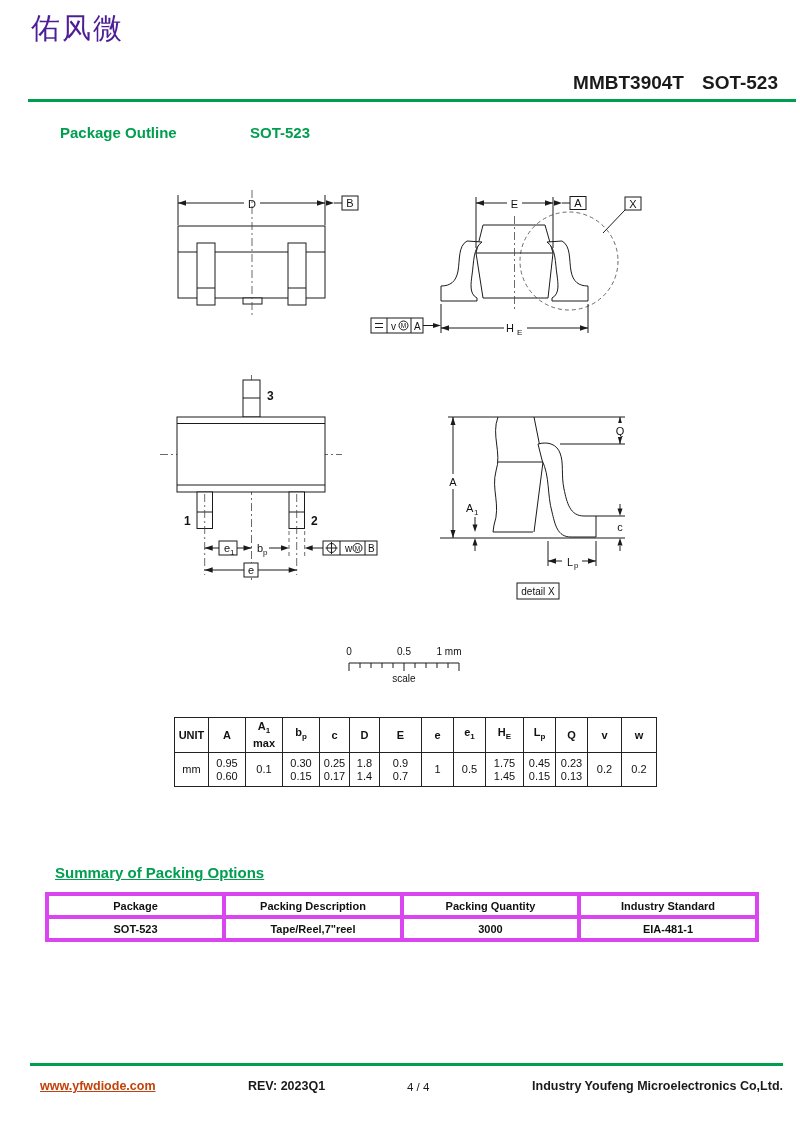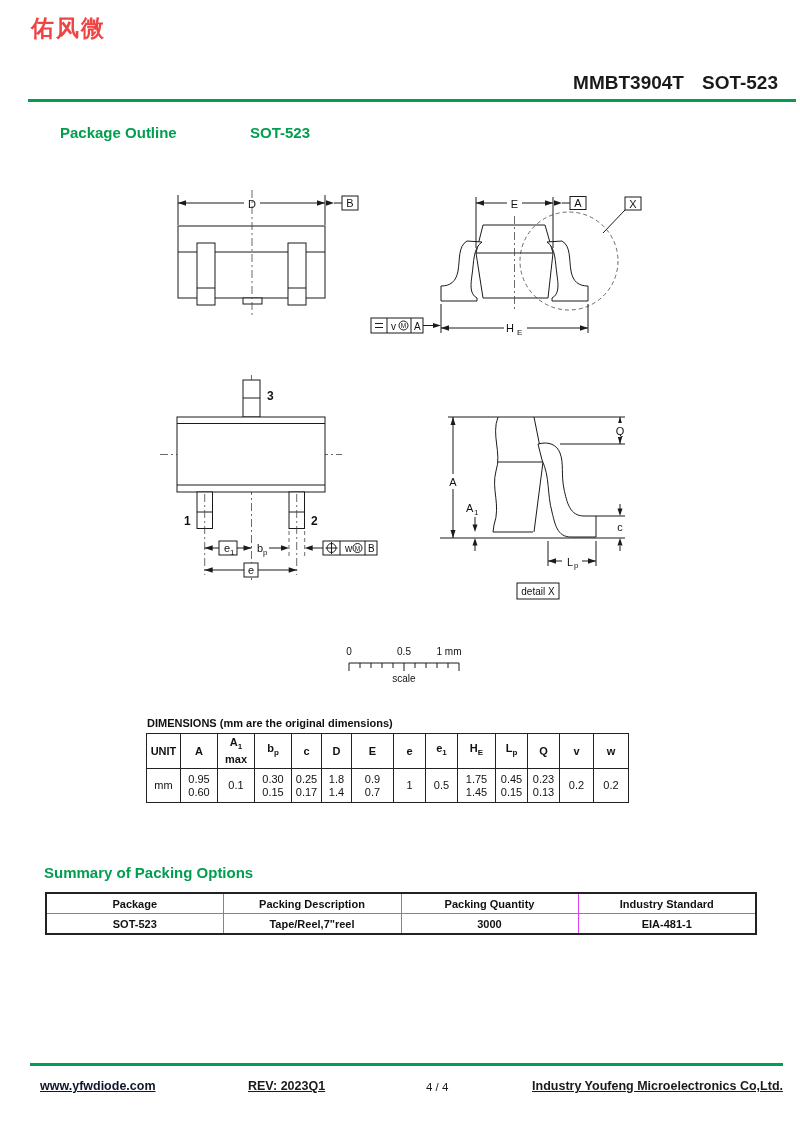--- a/index.html
+++ b/index.html
@@ -7,49 +7,49 @@
     width:800px;height:1130px;position:relative;background:#fff;
     font-family:"Liberation Sans","DejaVu Sans",sans-serif;color:#111;
     overflow:hidden;
   }
   .abs{position:absolute;}
   
   .logo-latin{font-size:44px;font-weight:bold;letter-spacing:-1px;line-height:40px;font-family:"DejaVu Sans",sans-serif;}
   .logo-green{color:#009e4f;}
   .logo-orange{color:#f28a21;}
   .logo-reg{font-size:13px;color:#009e4f;position:relative;top:-22px;left:1px;font-weight:bold;}
-  .logo-cn{font-size:23px;font-weight:bold;color:#ef4444;letter-spacing:2px;line-height:32px;font-family:"DejaVu Sans",sans-serif;}
+  .logo-cn{font-size:29px;font-weight:normal;color:#4c1d95;letter-spacing:2px;line-height:32px;font-family:"DejaVu Sans",sans-serif;}
   .doc-title{display:flex;gap:18px;font-size:19px;font-weight:bold;color:#1a1a1a;}
   .green-rule{background:#009e4f;height:3px;}
   .sec-head{font-size:15px;font-weight:bold;color:#009e4f;}
   
   svg.drawing{position:absolute;overflow:visible;}
   svg.drawing text{font-size:11px;fill:#111;font-family:"Liberation Sans",sans-serif;}
   svg.drawing text.sub{font-size:8px;}
   svg.drawing text.pinnum{font-size:12px;font-weight:bold;}
   svg.drawing text.small{font-size:10px;}
   svg.drawing .ln{stroke:#1b1b1b;stroke-width:1;fill:none;}
   svg.drawing .lnw{stroke:#1b1b1b;stroke-width:1;fill:#fff;}
   svg.drawing .cl{stroke:#444;stroke-width:0.8;fill:none;stroke-dasharray:8 3 2 3;}
   svg.drawing .dash{stroke:#444;stroke-width:0.8;fill:none;stroke-dasharray:4 3;}
   svg.drawing .ah{fill:#1b1b1b;stroke:none;}
   svg.drawing .wbg{fill:#fff;stroke:none;}
   
   .dim-title{font-size:11px;font-weight:bold;margin:0 0 4px 1px;}
-  table.dim{border-collapse:collapse;table-layout:fixed;border:1.5px solid #222;}
+  table.dim{border-collapse:collapse;table-layout:fixed;border:1.5px solid #222;margin-left:28px;}
   table.dim th,table.dim td{border:1px solid #222;text-align:center;vertical-align:middle;padding:0;font-size:11px;line-height:13px;}
   table.dim th{height:34px;font-weight:bold;}
   table.dim td{height:33px;font-weight:normal;}
   table.dim sub{font-size:8px;}
   
   table.pack{border-collapse:collapse;table-layout:fixed;border:2px solid #222;width:710px;}
-  table.pack th,table.pack td{border:1px solid #d946ef;text-align:center;vertical-align:middle;font-size:11px;font-weight:bold;height:19px;padding:0;}
+  table.pack th,table.pack td{border:4px solid #d946ef;text-align:center;vertical-align:middle;font-size:11px;font-weight:bold;height:19px;padding:0;}
   
-  .site-link{font-size:12.5px;font-weight:bold;color:#0f172a;text-decoration:underline;cursor:pointer;}
-  .foot-txt{font-size:12.5px;font-weight:bold;color:#1a1a1a;text-decoration:underline;}
+  .site-link{font-size:12.5px;font-weight:bold;color:#c2410c;text-decoration:underline;cursor:pointer;}
+  .foot-txt{font-size:12.5px;font-weight:bold;color:#1a1a1a;}
   .foot-page{font-size:11.5px;color:#1a1a1a;}
 </style>
 </head>
 <body>
 
 <div class="abs" style="left:31px;top:12px;">
   <div class="logo-cn">佑风微</div>
 </div>
 <div class="abs doc-title" style="right:22px;top:72px;text-align:center;">
   <span>MMBT3904T</span>
@@ -266,21 +266,20 @@
   <text class="small" x="114" y="12" text-anchor="middle">1 mm</text>
   <g>
     <path class="ln" d="M14,20 H124"></path>
     <path class="ln" d="M14,20 V28 M69,20 V28 M124,20 V28"></path>
     <path class="ln" d="M25,20 V25 M36,20 V25 M47,20 V25 M58,20 V25 M80,20 V25 M91,20 V25 M102,20 V25 M113,20 V25"></path>
   </g>
   <text class="small" x="69" y="39" text-anchor="middle">scale</text>
 </svg>
 
 <div class="abs" style="left:146px;top:717px;">
-  <div class="dim-title">DIMENSIONS (mm are the original dimensions)</div>
   <table class="dim">
     <colgroup>
       <col style="width:34px">
         <col style="width:37px">
         <col style="width:37px">
         <col style="width:37px">
       <col style="width:30px">
         <col style="width:30px">
         <col style="width:42px">
         <col style="width:32px">
@@ -363,21 +362,21 @@
           </td>
       <td>
             <div>0.2</div>
             <div></div>
           </td>
     </tr>
   </tbody>
     </table>
 </div>
 
-<div class="abs sec-head" style="left:44px;top:864px;">Summary of Packing Options</div>
+<div class="abs sec-head" style="left:55px;top:864px;text-decoration:underline;">Summary of Packing Options</div>
 <table class="pack abs" style="left:45px;top:892px;">
   <colgroup>
       <col style="width:177px">
       <col style="width:178px">
       <col style="width:177px">
       <col style="width:178px">
     </colgroup>
   <tbody>
       <tr>
     <th>Package</th>
@@ -390,14 +389,14 @@
     <td>Tape/Reel,7"reel</td>
     <td>3000</td>
     <td>EIA-481-1</td>
   </tr>
 </tbody>
   </table>
 
 <div class="abs green-rule" style="left:30px;top:1063px;width:753px;"></div>
 <div class="abs site-link" style="left:40px;top:1079px;">www.yfwdiode.com</div>
 <div class="abs foot-txt" style="left:248px;top:1079px;">REV: 2023Q1</div>
-<div class="abs foot-page" style="left:426px;top:1081px;">4 / 4</div>
+<div class="abs foot-page" style="left:407px;top:1081px;">4 / 4</div>
 <div class="abs foot-txt" style="right:17px;top:1079px;">Industry Youfeng Microelectronics Co,Ltd.</div>
 
 </body></html>

